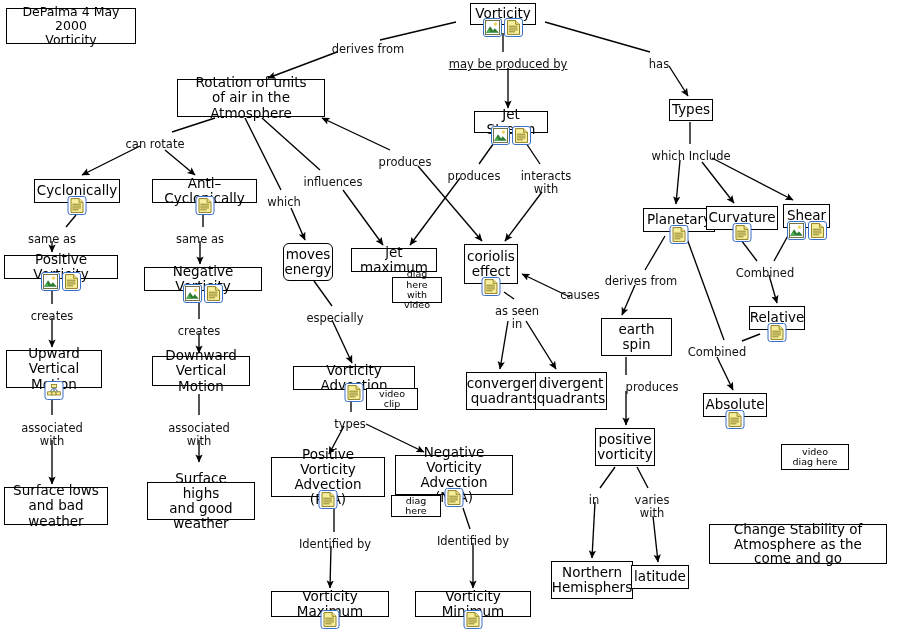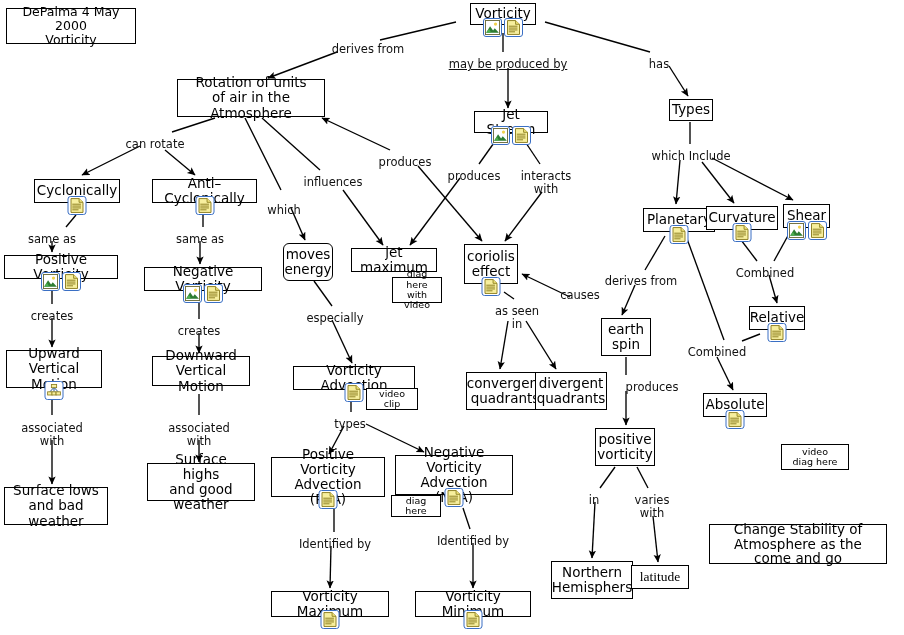--- a/index.html
+++ b/index.html
@@ -186,42 +186,42 @@
       <div class="node" style="left: 144px; top: 267px; width: 118px; height: 24px;">Negative Vorticity</div>
       <div class="node" style="left: 283px; top: 243px; width: 50px; height: 38px; border-radius: 6px;">moves
 energy</div>
       <div class="node" style="left: 351px; top: 248px; width: 86px; height: 24px;">jet maximum</div>
       <div class="node" style="left: 464px; top: 244px; width: 54px; height: 40px;">coriolis
 effect</div>
       <div class="node" style="left: 6px; top: 350px; width: 96px; height: 38px;">Upward
 Vertical Motion</div>
       <div class="node" style="left: 152px; top: 356px; width: 98px; height: 30px;">Downward
 Vertical Motion</div>
-      <div class="node" style="left: 601px; top: 318px; width: 50px; height: 38px;">earth
+      <div class="node" style="left: 601px; top: 318px; width: 71px; height: 38px;">earth
 spin</div>
       <div class="node" style="left: 749px; top: 306px; width: 56px; height: 24px;">Relative</div>
       <div class="node" style="left: 293px; top: 366px; width: 122px; height: 24px;">Vorticity Advection</div>
       <div class="node" style="left: 466px; top: 372px; width: 78px; height: 38px;">convergent
 quadrants</div>
       <div class="node" style="left: 535px; top: 372px; width: 72px; height: 38px;">divergent
 quadrants</div>
       <div class="node" style="left: 703px; top: 393px; width: 64px; height: 24px;">Absolute</div>
       <div class="node" style="left: 595px; top: 428px; width: 60px; height: 38px;">positive
 vorticity</div>
       <div class="node" style="left: 271px; top: 457px; width: 114px; height: 40px;">Positive Vorticity
 Advection (PVA)</div>
       <div class="node" style="left: 395px; top: 455px; width: 118px; height: 40px;">Negative Vorticity
 Advection (NVA)</div>
       <div class="node" style="left: 4px; top: 487px; width: 104px; height: 38px;">Surface lows
 and bad weather</div>
-      <div class="node" style="left: 147px; top: 463px; width: 108px; height: 38px;">Surface highs
+      <div class="node" style="left: 147px; top: 482px; width: 108px; height: 38px;">Surface highs
 and good weather</div>
       <div class="node" style="left: 551px; top: 561px; width: 82px; height: 38px;">Northern
 Hemisphers</div>
-      <div class="node" style="left: 631px; top: 565px; width: 58px; height: 24px; font-family: Liberation Serif, serif;">latitude</div>
+      <div class="node" style="left: 631px; top: 565px; width: 58px; height: 24px;">latitude</div>
       <div class="node" style="left: 271px; top: 591px; width: 118px; height: 26px;">Vorticity Maximum</div>
       <div class="node" style="left: 415px; top: 591px; width: 116px; height: 26px;">Vorticity Minimum</div>
     </div>
   <div id="anno-layer">
       <div class="anno" style="left: 392px; top: 277px; width: 50px; height: 26px;">diag here
 with video</div>
       <div class="anno" style="left: 366px; top: 388px; width: 52px; height: 16px;">video clip</div>
       <div class="anno" style="left: 391px; top: 495px; width: 50px; height: 16px;">diag here</div>
       <div class="anno" style="left: 781px; top: 444px; width: 68px; height: 26px;">video
 diag here</div>
@@ -232,21 +232,21 @@
       <div class="linklabel" style="left: 368px; top: 43px;">derives from</div>
       <div class="linklabel" style="left: 508px; top: 58px; text-decoration: underline;">may be produced by</div>
       <div class="linklabel" style="left: 659px; top: 58px;">has</div>
       <div class="linklabel" style="left: 155px; top: 138px;">can rotate</div>
       <div class="linklabel" style="left: 691px; top: 150px;">which  Include</div>
       <div class="linklabel" style="left: 405px; top: 156px;">produces</div>
       <div class="linklabel" style="left: 333px; top: 176px;">influences</div>
       <div class="linklabel" style="left: 474px; top: 170px;">produces</div>
       <div class="linklabel" style="left: 546px; top: 170px;">interacts
 with</div>
-      <div class="linklabel" style="left: 284px; top: 196px; margin-top: 8px;">which</div>
+      <div class="linklabel" style="left: 284px; top: 196px;">which</div>
       <div class="linklabel" style="left: 52px; top: 233px;">same as</div>
       <div class="linklabel" style="left: 200px; top: 233px;">same as</div>
       <div class="linklabel" style="left: 765px; top: 267px;">Combined</div>
       <div class="linklabel" style="left: 641px; top: 275px;">derives from</div>
       <div class="linklabel" style="left: 580px; top: 289px;">causes</div>
       <div class="linklabel" style="left: 52px; top: 310px;">creates</div>
       <div class="linklabel" style="left: 517px; top: 305px;">as seen
 in</div>
       <div class="linklabel" style="left: 335px; top: 312px;">especially</div>
       <div class="linklabel" style="left: 199px; top: 325px;">creates</div>

